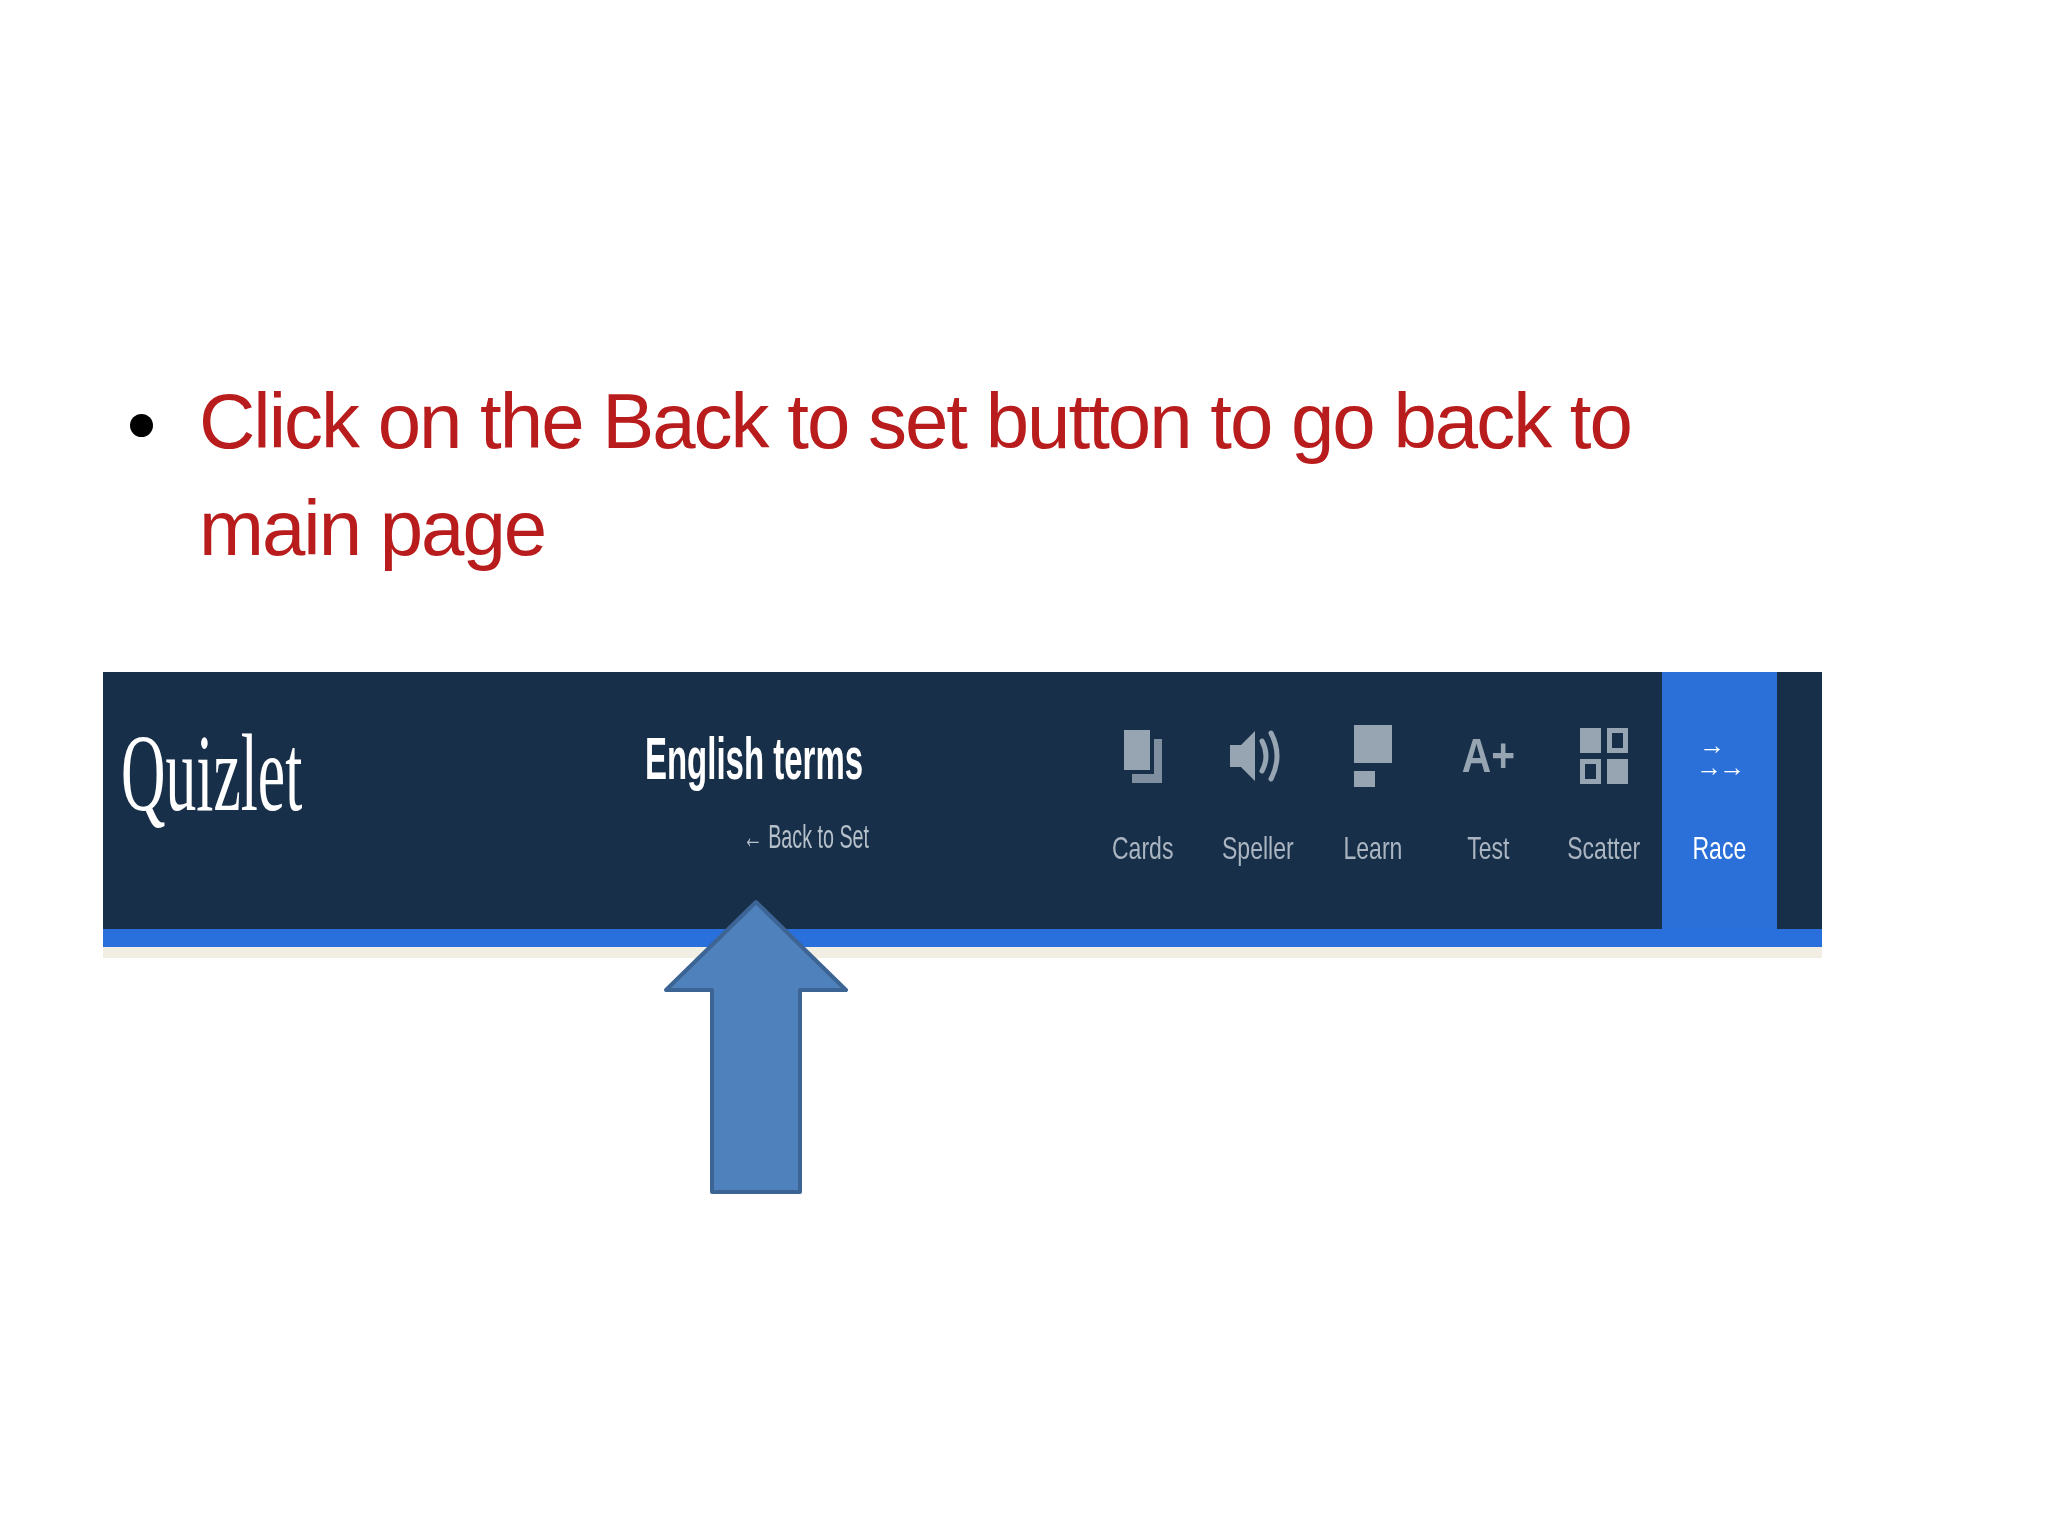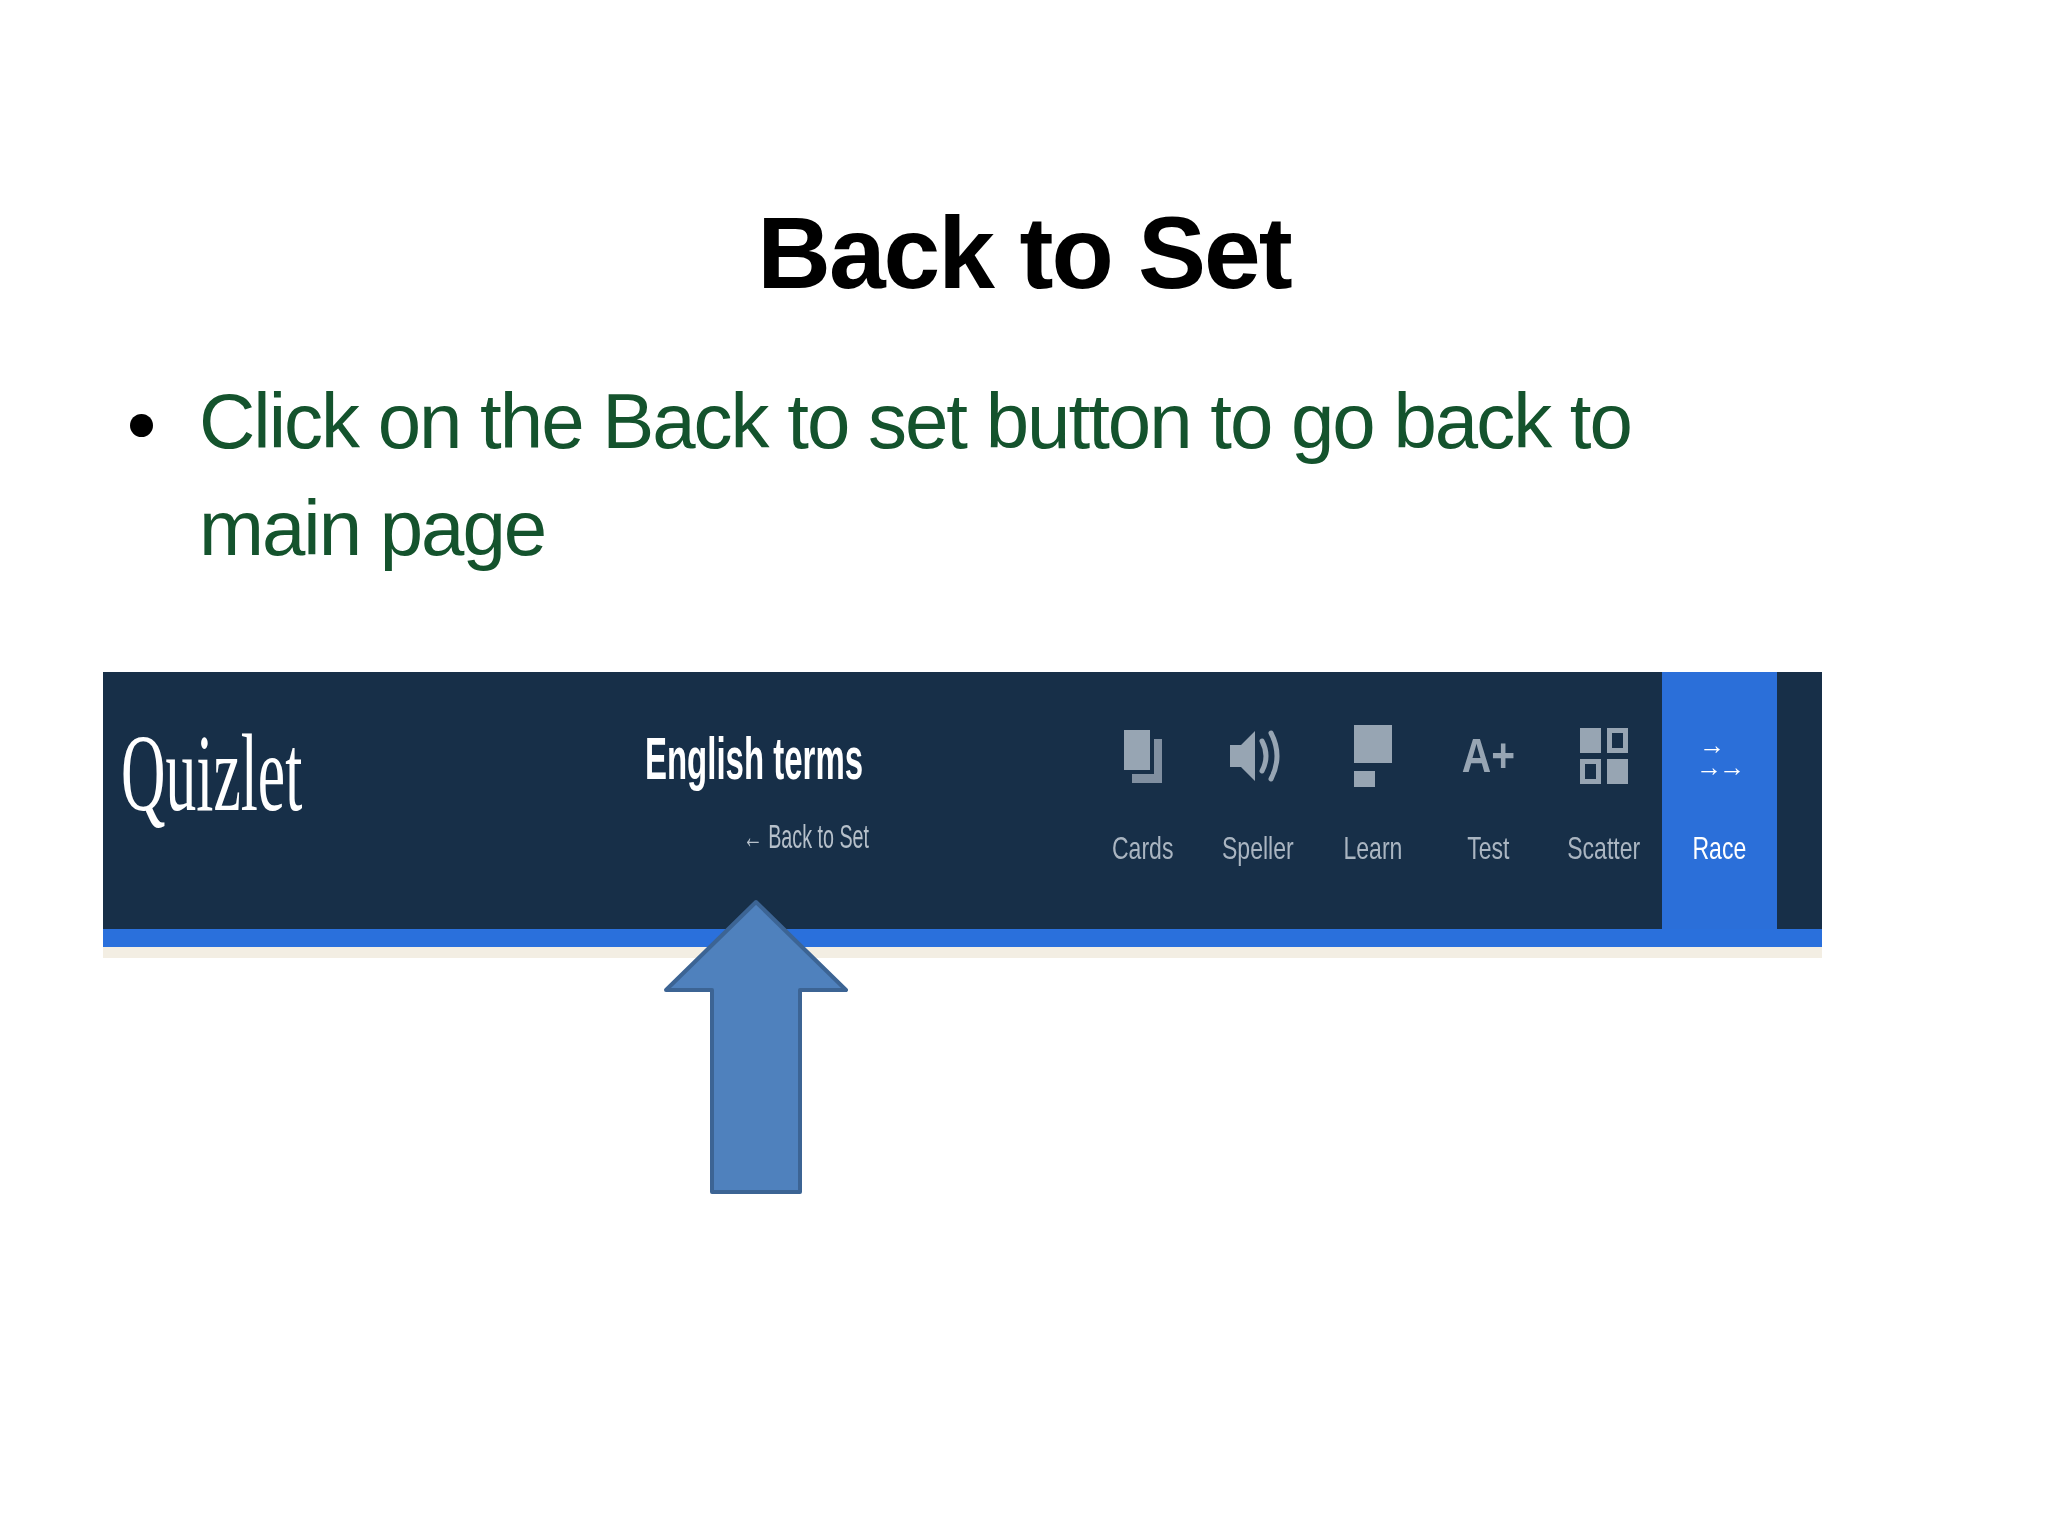--- a/index.html
+++ b/index.html
@@ -18,21 +18,21 @@
     font-size:102px;line-height:1;letter-spacing:-2px;
     color:#000;
   }
   .bullet-dot{
     position:absolute;left:130px;top:414px;
     width:23px;height:23px;border-radius:50%;
     background:#000;
   }
   .bullet-text{
     position:absolute;left:199px;top:382px;
-    font-size:78px;letter-spacing:-2px;color:#14532d;
+    font-size:78px;letter-spacing:-2px;color:#b91c1c;
   }
   .bullet-text .line{height:107px;line-height:1.0;}
 
   
   .shot{
     position:absolute;left:103px;top:672px;width:1719px;
   }
   .navbar{
     position:relative;
     width:1719px;height:257px;
@@ -98,21 +98,20 @@
   .race-glyph .r2{font-size:26px;letter-spacing:-3px;}
 
   
   .up-arrow{position:absolute;left:663px;top:899px;}
 </style>
 </head>
 <body>
 
 <div class="slide">
 
-  <h1 class="title">Back to Set</h1>
 
   <span class="bullet-dot"></span>
   <div class="bullet-text">
     <div class="line">Click on the Back to set button to go back to</div>
     <div class="line">main page</div>
   </div>
 
   <div class="shot">
     <div class="navbar">
 

